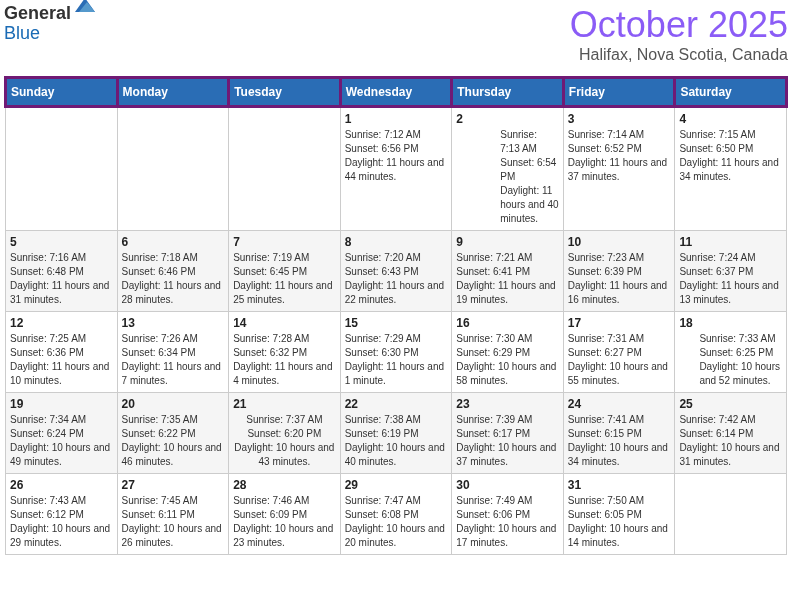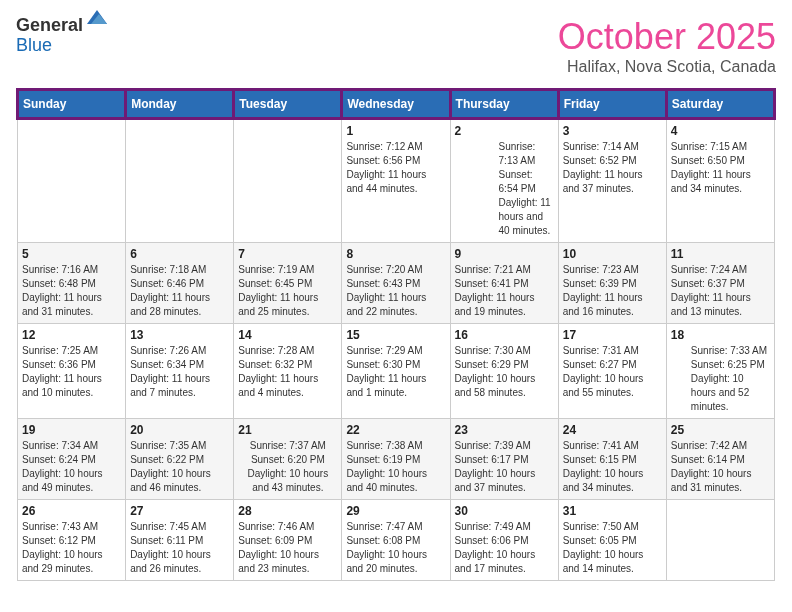--- a/index.html
+++ b/index.html
@@ -6,21 +6,21 @@
     body {
       width: 792px;
       height: 612px;
       font-family: Arial, sans-serif;
       background: #fff;
       overflow: hidden;
     }
     .container {
       width: 792px;
       height: 612px;
-      padding: 16px;
+      padding: 4px;
     }
     .header {
       display: flex;
       justify-content: space-between;
       align-items: flex-start;
       margin-bottom: 12px;
     }
     .logo {
       display: flex;
       align-items: center;
@@ -45,21 +45,21 @@
       height: 24px;
       margin-left: 2px;
       margin-top: -10px;
     }
     .title-section {
       text-align: right;
     }
     .month-title {
       font-size: 36px;
       font-weight: normal;
-      color: #ec4899;
+      color: #8b5cf6;
     }
     .subtitle {
       font-size: 16px;
       color: #555;
     }
     .calendar {
       width: 100%;
       border-collapse: collapse;
       font-size: 11px;
     }

